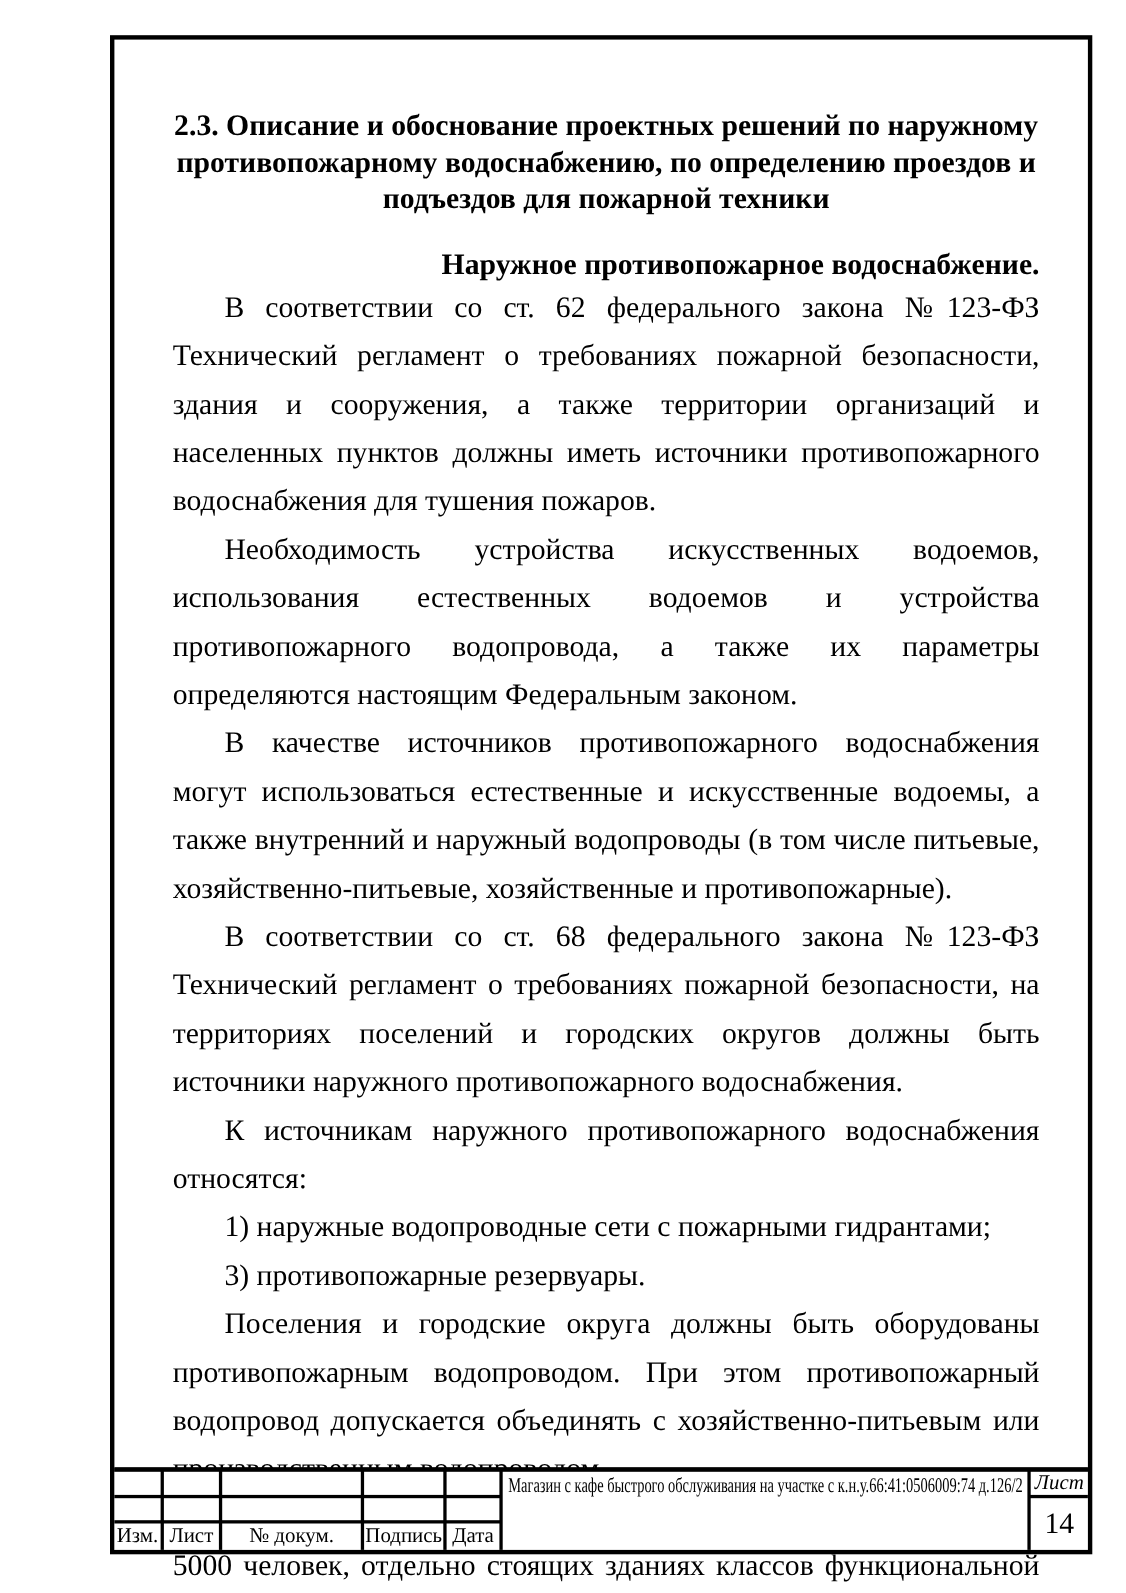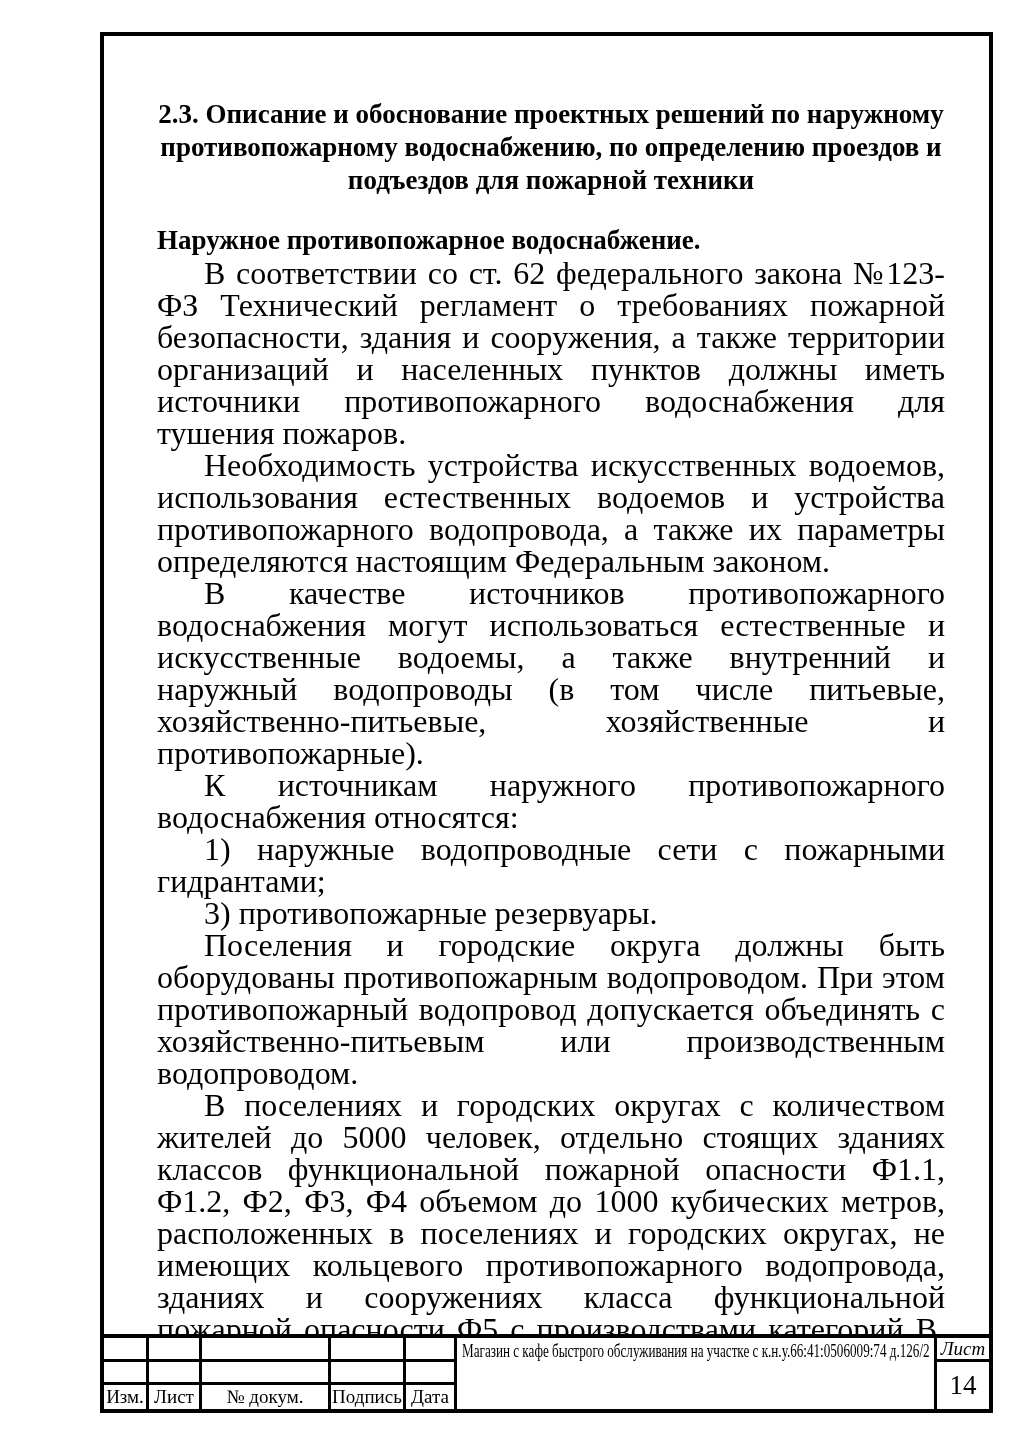--- a/index.html
+++ b/index.html
@@ -36,27 +36,27 @@
   .doc-heading {
     font-size: 27px;
     font-weight: bold;
     text-align: center;
     line-height: 33px;
     margin: 0 0 27px 0;
   }
   .doc-subheading {
     font-size: 27px;
     font-weight: bold;
-    text-align: left;
+    text-align: right;
     line-height: 33px;
     margin: 0;
   }
   .body-text p {
-    font-size: 32px;
-    line-height: 32px;
+    font-size: 27px;
+    line-height: 44px;
     text-align: justify;
     text-indent: 47px;
     margin: 0;
   }
   
   .titleblock {
     position: absolute;
     left: 0;
     right: 0;
     bottom: 0;
@@ -126,20 +126,21 @@
 
 <div class="sheet-frame">
 
   <div class="content">
     <h1 class="doc-heading">2.3. Описание и обоснование проектных решений по наружному противопожарному водоснабжению, по определению проездов и подъездов для пожарной техники</h1>
     <h2 class="doc-subheading">Наружное противопожарное водоснабжение.</h2>
     <div class="body-text">
       <p>В соответствии со ст. 62 федерального закона №123-ФЗ Технический регламент о требованиях пожарной безопасности, здания и сооружения, а также территории организаций и населенных пунктов должны иметь источники противопожарного водоснабжения для тушения пожаров.</p>
       <p>Необходимость устройства искусственных водоемов, использования естественных водоемов и устройства противопожарного водопровода, а также их параметры определяются настоящим Федеральным законом.</p>
       <p>В качестве источников противопожарного водоснабжения могут использоваться естественные и искусственные водоемы, а также внутренний и наружный водопроводы (в том числе питьевые, хозяйственно-питьевые, хозяйственные и противопожарные).</p>
+      <p>В соответствии со ст. 68 федерального закона №123-ФЗ Технический регламент о требованиях пожарной безопасности, на территориях поселений и городских округов должны быть источники наружного противопожарного водоснабжения.</p>
       <p>К источникам наружного противопожарного водоснабжения относятся:</p>
       <p>1) наружные водопроводные сети с пожарными гидрантами;</p>
       <p>3) противопожарные резервуары.</p>
       <p>Поселения и городские округа должны быть оборудованы противопожарным водопроводом. При этом противопожарный водопровод допускается объединять с хозяйственно-питьевым или производственным водопроводом.</p>
       <p>В поселениях и городских округах с количеством жителей до 5000 человек, отдельно стоящих зданиях классов функциональной пожарной опасности Ф1.1, Ф1.2, Ф2, Ф3, Ф4 объемом до 1000 кубических метров, расположенных в поселениях и городских округах, не имеющих кольцевого противопожарного водопровода, зданиях и сооружениях класса функциональной пожарной опасности Ф5 с производствами категорий В, Г и Д по пожар взрывоопасности и пожарной опасности при расходе воды на</p>
     </div>
   </div>
 
   <div class="titleblock">
 

